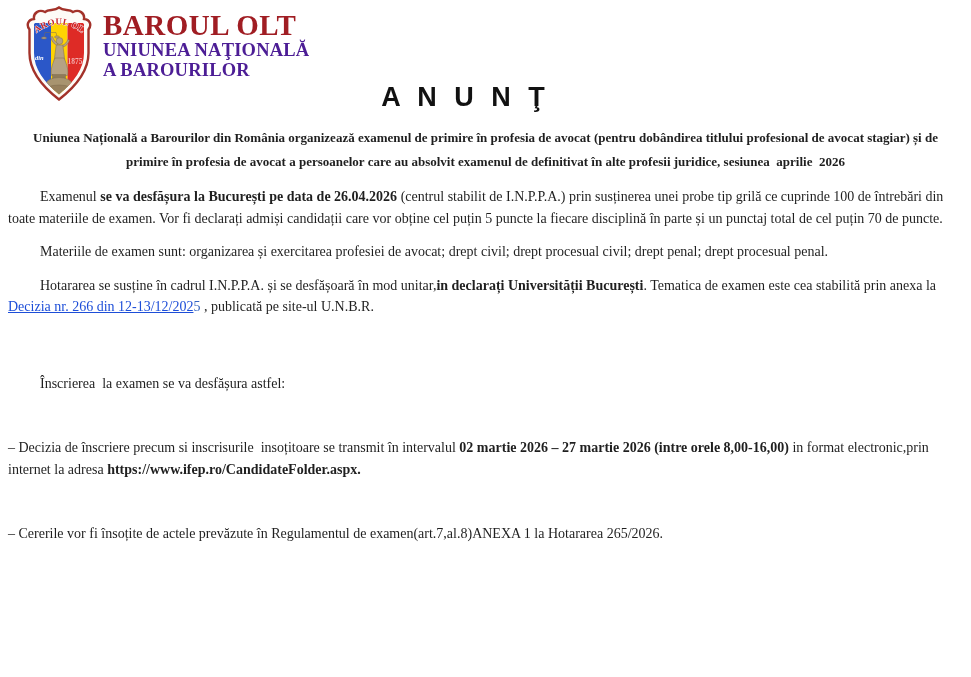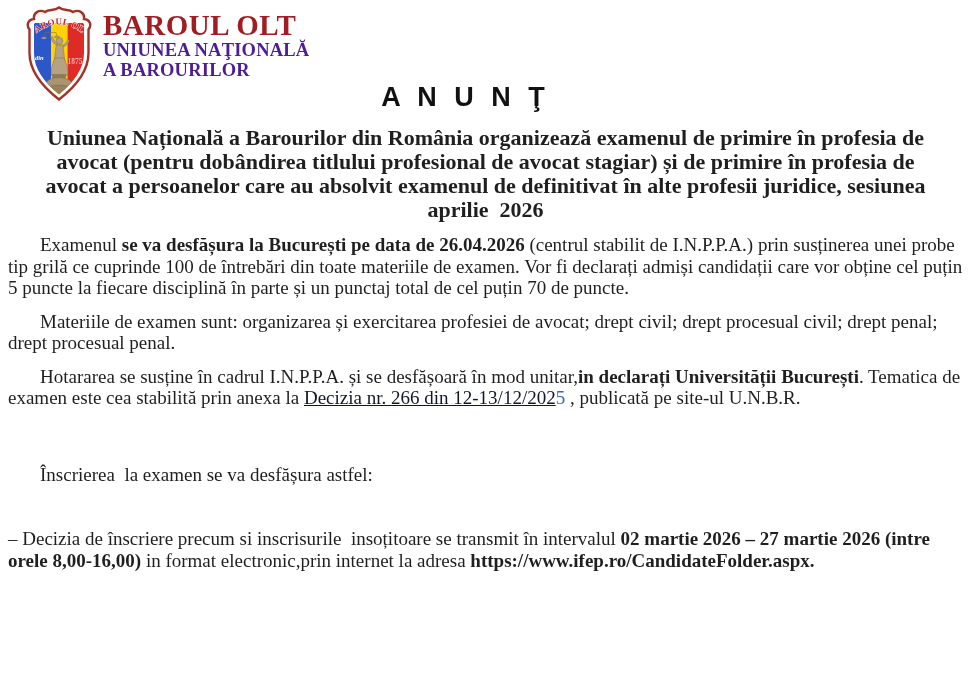--- a/index.html
+++ b/index.html
@@ -17,30 +17,30 @@
   .org-sub{
     font-weight:bold;font-size:18.5px;line-height:20px;color:#4c1d95;letter-spacing:0.2px;
   }
   .title{
     position:absolute;left:0;right:40px;top:66px;margin:16px;text-align:center;
     font-family:"Liberation Sans",sans-serif;font-weight:700;font-size:27px;
     letter-spacing:5px;color:#111;
   }
   .content{padding:0 8px;}
   .intro{
-    font-weight:bold;text-align:center;font-size:22px;line-height:24px;
+    font-weight:bold;text-align:center;font-size:13px;line-height:24px;
     margin:14px 20px 0;white-space:pre-wrap;font-family:Liberation Serif, serif;
   }
   .para{
-    font-size:19px;line-height:21.5px;margin:12px 0 0;white-space:pre-wrap;
+    font-size:14px;line-height:21.5px;margin:12px 0 0;white-space:pre-wrap;
   }
   .gap{margin-top:16px;}
   .ind{text-indent:32px;}
   .b{font-weight:bold;}
-  a.link{color:#0f172a;text-decoration:underline;cursor:pointer;margin-top:36px;}
+  a.link{color:#1d4ed8;text-decoration:underline;cursor:pointer;margin-top:36px;}
   .tail{color:#3465C0;}
 </style>
 </head>
 <body>
 
 <div class="hdr">
   <div class="logo">
     <svg class="crest" viewBox="0 0 70 97" aria-hidden="true">
       <defs>
         <clipPath id="innerShield">
@@ -86,19 +86,20 @@
 </div>
 
 <div class="content">
   <p class="intro">Uniunea Națională a Barourilor din România organizează examenul de primire în profesia de avocat (pentru dobândirea titlului profesional de avocat stagiar) și de primire în profesia de avocat a persoanelor care au absolvit examenul de definitivat în alte profesii juridice, sesiunea  aprilie  2026</p>
   <p class="para ind"><span>Examenul </span><span class="b">se va desfășura la București pe data de 26.04.2026 </span><span>(centrul stabilit de I.N.P.P.A.) prin susținerea unei probe tip grilă ce cuprinde 100 de întrebări din toate materiile de examen. Vor fi declarați admiși candidații care vor obține cel puțin 5 puncte la fiecare disciplină în parte și un punctaj total de cel puțin 70 de puncte.</span></p>
   <p class="para ind"><span>Materiile de examen sunt: organizarea și exercitarea profesiei de avocat; drept civil; drept procesual civil; drept penal; drept procesual penal.</span></p>
   <p class="para ind"><span>Hotararea se susține în cadrul I.N.P.P.A. și se desfășoară în mod unitar,</span><span class="b">in declarați Universității București</span><span>. Tematica de examen este cea stabilită prin anexa la </span><a href="#" class="link">Decizia nr. 266 din 12-13/12/202</a><span class="tail">5</span><span> , publicată pe site-ul U.N.B.R.</span></p>
   <div class="para">
     <div class="ind"><span>Înscrierea  la examen se va desfășura astfel:</span></div>
     <div><span>– Decizia de înscriere precum si inscrisurile  insoțitoare se transmit în intervalul </span><span class="b">02 martie 2026 – 27 martie 2026 (intre orele 8,00-16,00)</span><span> in format electronic,prin internet la adresa </span><span class="b">https://www.ifep.ro/CandidateFolder.aspx.</span></div>
+    <div><span>– Cererile vor fi însoțite de actele prevăzute în Regulamentul de examen(art.7,al.8)ANEXA 1 la Hotararea 265/2026.</span></div>
   </div>
   <div class="para gap">
     
     
   </div>
 
 </div>
 
 </body></html>

